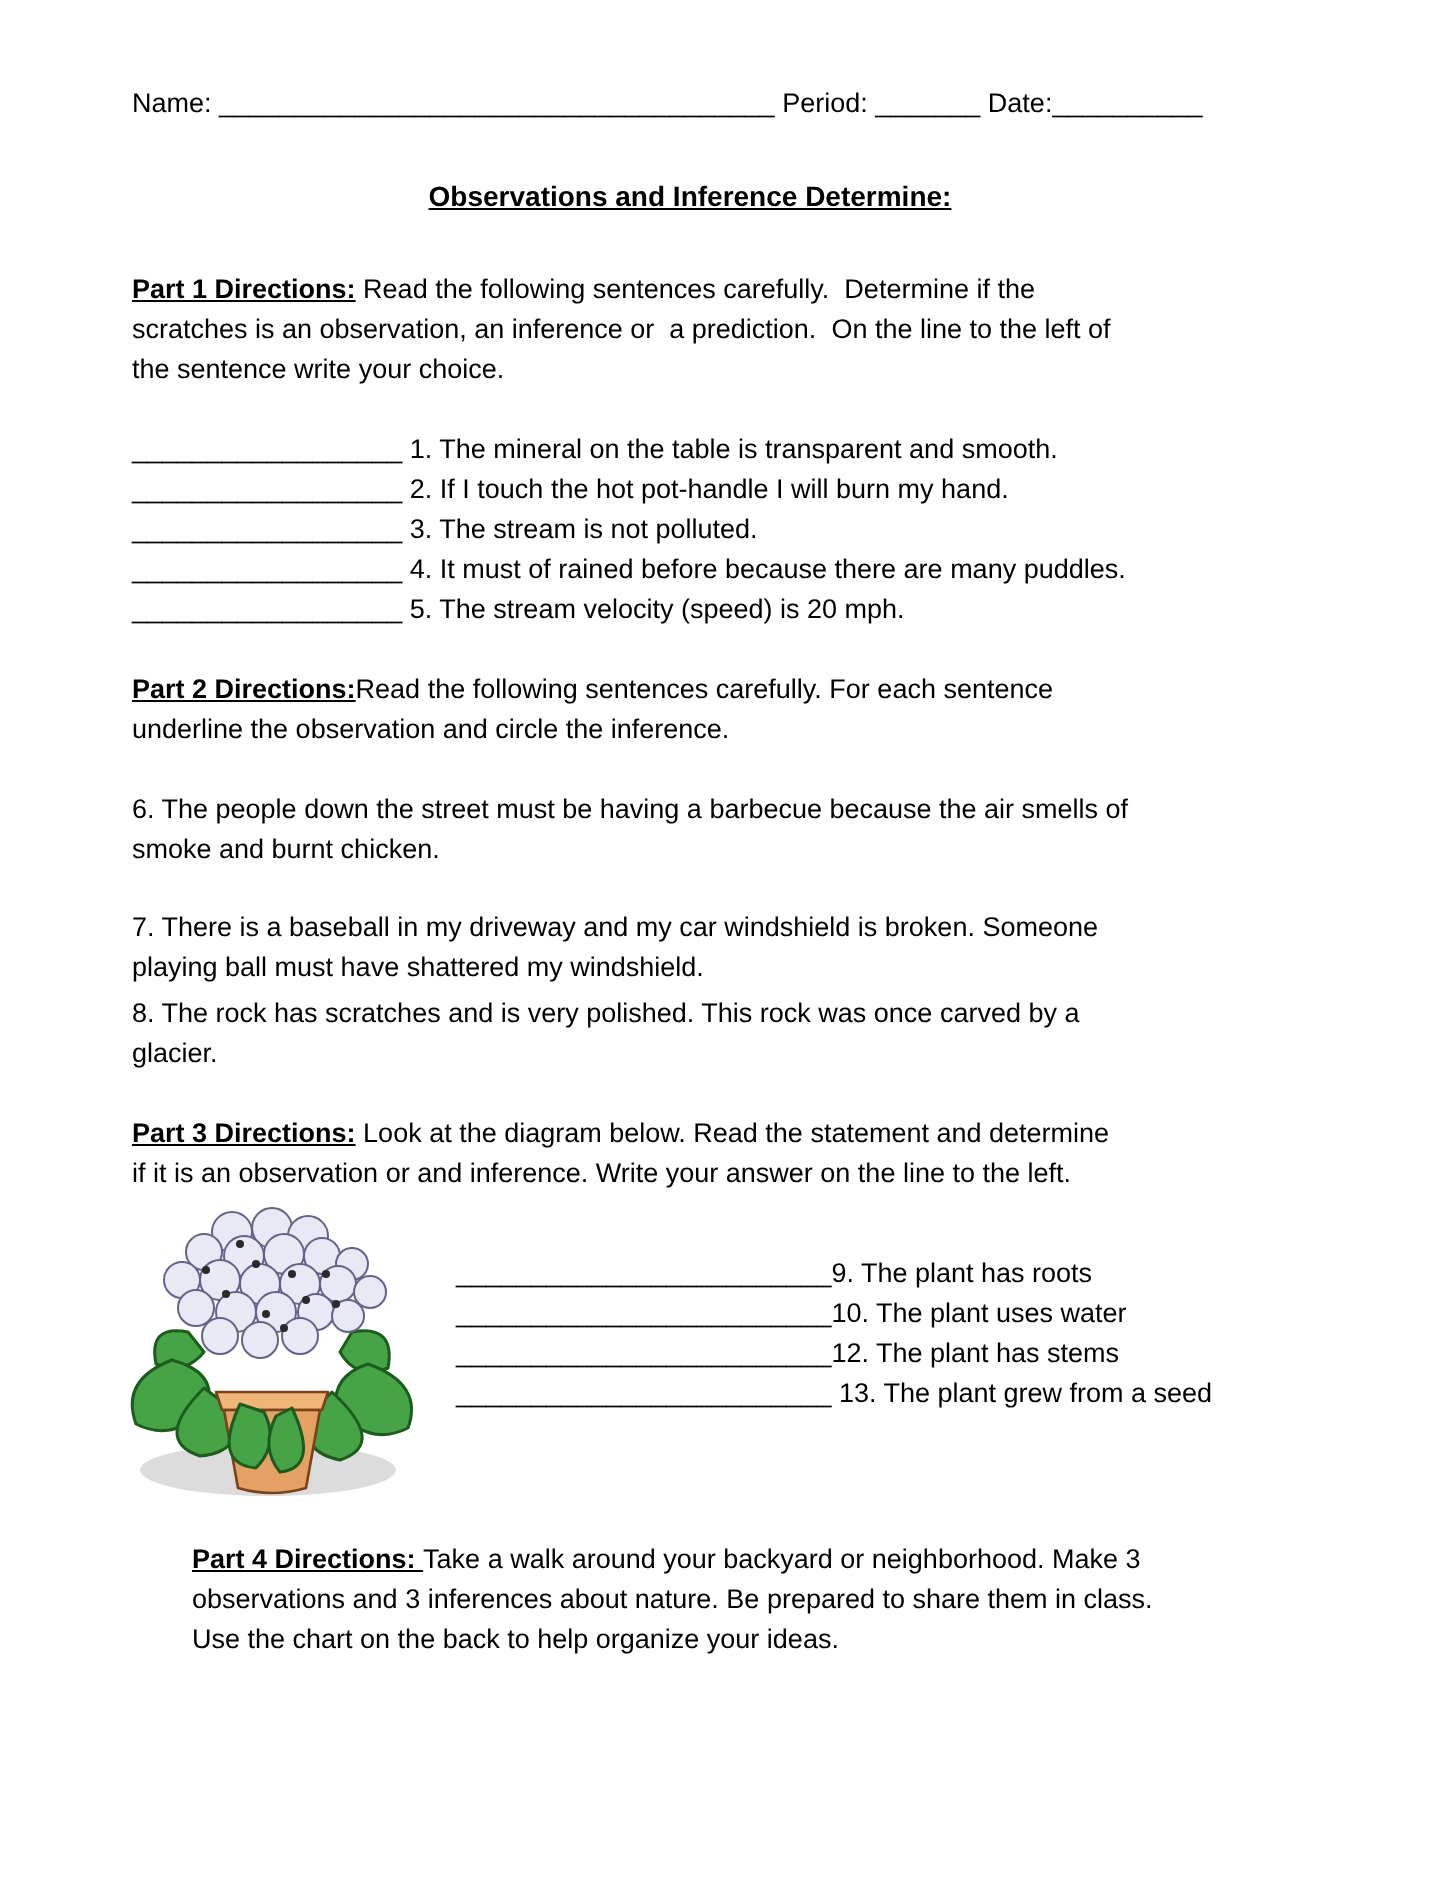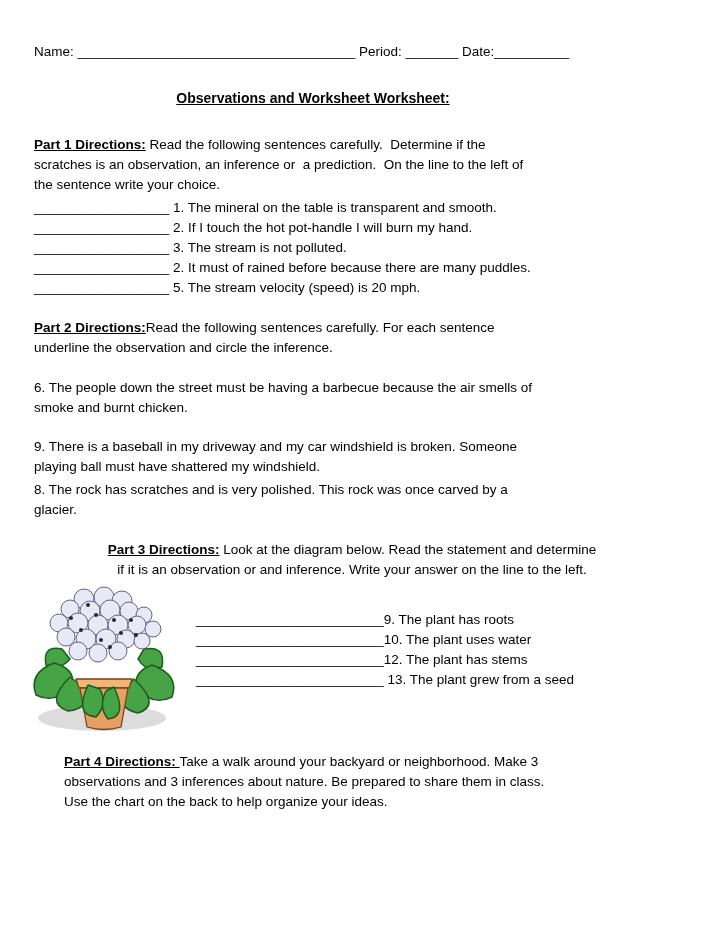--- a/index.html
+++ b/index.html
@@ -1,72 +1,72 @@
 <!DOCTYPE html>
 <html><head>
 <meta charset="utf-8">
 <style>
   html, body { margin: 0; padding: 0; background: #ffffff; }
   body { width: 728px; min-height: 942px; font-family: "Liberation Sans", sans-serif; color: #000; }
-  .sheet { padding: 42px 58px 60px 34px; }
+  .sheet { padding: 42px 58px 60px 66px; }
   .line { white-space: pre; font-size: 13.5px; line-height: 20px; }
   .hd { font-weight: bold; text-decoration: underline; }
   .title-row { width: 558px; text-align: center; margin-top: 26px; }
   .title-row .t { font-weight: bold; text-decoration: underline; font-size: 14px; }
   .para1 { margin-top: 26px; }
-  .items1 { margin-top: 3px; }
+  .items1 { margin-top: 20px; }
   .para2 { margin-top: 20px; }
   .item6 { margin-top: 20px; }
   .item7 { margin-top: 19px; }
   .item8 { margin-top: 3px; }
-  .para3 { margin-top: 20px; text-align: center; }
+  .para3 { margin-top: 20px; }
   .plant-row { margin-top: 5px; display: flex; align-items: flex-start; }
   .plant-img { width: 158px; margin-left: -8px; flex: none; }
   .p3-items { margin-top: 25px; margin-left: 12px; }
   .para4 { margin-top: 11px; margin-left: 30px; }
   .flowers circle { stroke: #63638a; stroke-width: 1; }
   .specks circle { stroke: none; }
   .leaves path { stroke: #1c5c1c; stroke-width: 1.5; stroke-linejoin: round; }
   .pot path { stroke: #7a421a; stroke-width: 1.3; stroke-linejoin: round; }
 </style>
 </head>
 <body>
 
 <div class="sheet">
 
   <div class="line"><span>Name: </span><span>_____________________________________</span><span> Period: </span><span>_______</span><span> Date:</span><span>__________</span></div>
 
-  <div class="line title-row"><span class="t">Observations and Worksheet Worksheet:</span></div>
+  <div class="line title-row"><span class="t">Observations and Inference Determine:</span></div>
 
   <div class="para1">
     <div class="line"><span class="hd">Part 1 Directions:</span><span> Read the following sentences carefully.  Determine if the</span></div>
     <div class="line">scratches is an observation, an inference or  a prediction.  On the line to the left of</div>
     <div class="line">the sentence write your choice.</div>
   </div>
 
   <div class="items1">
     <div class="line"><span>__________________</span><span> 1. The mineral on the table is transparent and smooth.</span></div>
     <div class="line"><span>__________________</span><span> 2. If I touch the hot pot-handle I will burn my hand.</span></div>
     <div class="line"><span>__________________</span><span> 3. The stream is not polluted.</span></div>
-    <div class="line"><span>__________________</span><span> 2. It must of rained before because there are many puddles.</span></div>
+    <div class="line"><span>__________________</span><span> 4. It must of rained before because there are many puddles.</span></div>
     <div class="line"><span>__________________</span><span> 5. The stream velocity (speed) is 20 mph.</span></div>
   </div>
 
   <div class="para2">
     <div class="line"><span class="hd">Part 2 Directions:</span><span>Read the following sentences carefully. For each sentence</span></div>
     <div class="line">underline the observation and circle the inference.</div>
   </div>
 
   <div class="item6">
     <div class="line">6. The people down the street must be having a barbecue because the air smells of</div>
     <div class="line">smoke and burnt chicken.</div>
   </div>
 
   <div class="item7">
-    <div class="line">9. There is a baseball in my driveway and my car windshield is broken. Someone</div>
+    <div class="line">7. There is a baseball in my driveway and my car windshield is broken. Someone</div>
     <div class="line">playing ball must have shattered my windshield.</div>
   </div>
 
   <div class="item8">
     <div class="line">8. The rock has scratches and is very polished. This rock was once carved by a</div>
     <div class="line">glacier.</div>
   </div>
 
   <div class="para3">
     <div class="line"><span class="hd">Part 3 Directions:</span><span> Look at the diagram below. Read the statement and determine</span></div>

